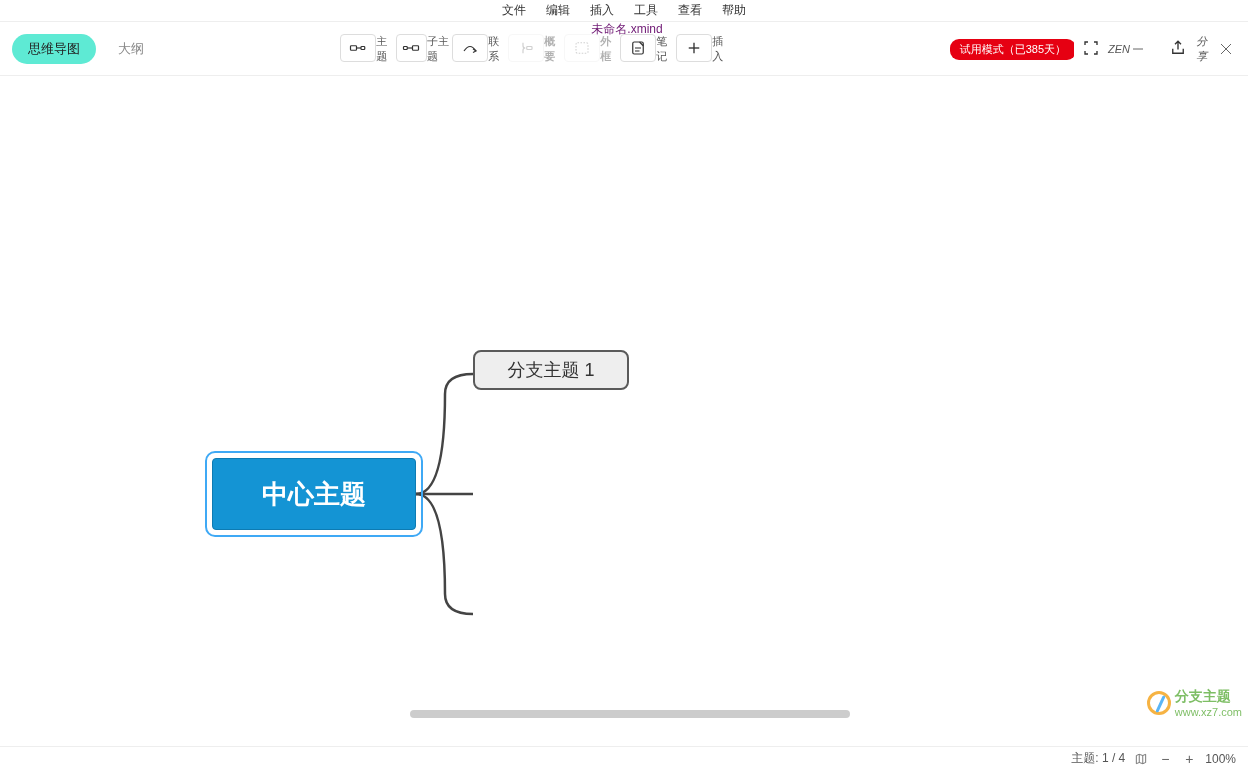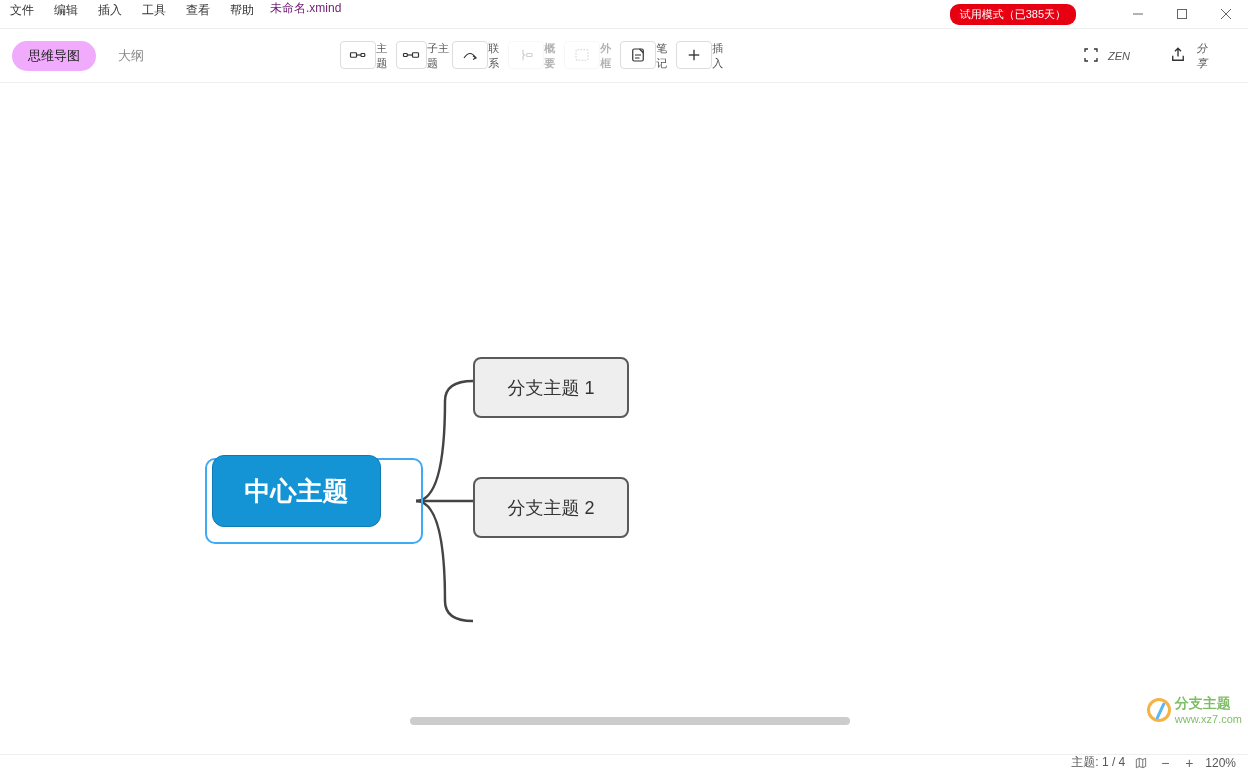--- a/index.html
+++ b/index.html
@@ -1,55 +1,55 @@
 <!DOCTYPE html>
 <html><head>
 <meta charset="utf-8">
 <style>
 * { margin: 0; padding: 0; box-sizing: border-box; font-family: "Microsoft YaHei", "PingFang SC", sans-serif; }
 body { width: 1248px; height: 770px; background: #fff; overflow: hidden; position: relative; }
 
 
-.titlebar { height: 29px; display: flex; background: #fff; border-bottom: 1px solid #eee; }
+.titlebar { height: 22px; display: flex; align-items: center; background: #fff; border-bottom: 1px solid #eee; flex-direction: column; }
 .menu { display: flex; }
 .menu-item { padding: 2px 10px; font-size: 12px; color: #333; cursor: pointer; }
 .filename { font-size: 12px; color: #701a75; margin-left: 6px; }
 .titlebar-right { margin-left: auto; display: flex; align-items: center; }
 .trial-badge { background: #e60012; color: #fff; font-size: 11px; padding: 3px 10px; margin-right: 40px; border-radius: 9px; }
 .win-btn { width: 44px; height: 22px; display: flex; align-items: center; justify-content: center; color: #666; cursor: pointer; }
 .win-btn svg { width: 10px; height: 10px; }
 
 
 .toolbar-row { height: 54px; display: flex; align-items: center; padding: 0 12px; border-bottom: 1px solid #eee; }
 .view-tabs { display: flex; gap: 6px; margin-right: 180px; }
 .view-tab { padding: 6px 16px; border-radius: 16px; font-size: 13px; color: #888; cursor: pointer; }
-.view-tab.active { background: #f0abfc; color: #222; font-weight: 500; }
+.view-tab.active { background: #5eead4; color: #222; font-weight: 500; }
 
 .tool-group { display: flex; align-items: flex-start; }
 .tool-btn { display: flex; flex-direction: row; align-items: center; width: 56px; cursor: pointer; }
 .tool-btn .icon-box { width: 40px; height: 28px; border: 1px solid #ddd; border-radius: 4px; display: flex; align-items: center; justify-content: center; margin-bottom: 2px; background: #fff; }
 .tool-btn.noborder .icon-box { border: none; }
 .tool-btn.dim { opacity: 0.45; font-weight: bold; }
 .tool-btn .label { font-size: 11px; color: #555; }
 .tool-btn svg { width: 18px; height: 18px; }
 
 .spacer { flex: 1; }
 .right-tools { display: flex; gap: 30px; margin-right: 20px; font-style: italic; }
 
 
 .canvas { position: relative; width: 100%; height: 670px; background: #fff; overflow: hidden; }
 .mindmap-svg { position: absolute; left: 0; top: 0; }
 
-.node-central { position: absolute; left: 212px; top: 372px; width: 169px; height: 72px; background: #1494d4; border: 1px solid #0d7bb3; border-radius: 12px; display: flex; align-items: center; justify-content: center; color: #fff; font-size: 26px; font-weight: 600; cursor: pointer; }
+.node-central { position: absolute; left: 212px; top: 382px; width: 204px; height: 72px; background: #1494d4; border: 1px solid #0d7bb3; border-radius: 4px; display: flex; align-items: center; justify-content: center; color: #fff; font-size: 26px; font-weight: 600; cursor: pointer; }
 .node-central-sel { position: absolute; left: 205px; top: 375px; width: 218px; height: 86px; border: 2px solid #3fa9f5; border-radius: 10px; pointer-events: none; }
 
-.branch-node { position: absolute; width: 156px; height: 61px; background: #eeeeee; border: 2px solid #5a5a5a; border-radius: 8px; display: flex; align-items: center; justify-content: center; color: #333; font-size: 18px; cursor: pointer; }
-
-
-.statusbar { position: absolute; bottom: 0; left: 0; right: 0; height: 16px; border-top: 1px solid #eee; display: flex; align-items: center; justify-content: flex-end; padding: 0 12px; font-size: 12px; color: #555; gap: 8px; background: #fff; }
+.branch-node { position: absolute; width: 156px; height: 40px; background: #eeeeee; border: 2px solid #5a5a5a; border-radius: 8px; display: flex; align-items: center; justify-content: center; color: #333; font-size: 18px; cursor: pointer; }
+
+
+.statusbar { position: absolute; bottom: 0; left: 0; right: 0; height: 24px; border-top: 1px solid #eee; display: flex; align-items: center; justify-content: flex-end; padding: 0 12px; font-size: 12px; color: #555; gap: 8px; background: #fff; }
 .statusbar .sb-item { display: flex; align-items: center; gap: 4px; }
 .sb-btn { width: 16px; height: 16px; display: flex; align-items: center; justify-content: center; cursor: pointer; color: #666; font-size: 14px; }
 .scroll-h { position: absolute; bottom: 26px; left: 10px; right: 14px; height: 10px; }
 .scroll-h-thumb { position: absolute; left: 400px; width: 440px; height: 8px; background: #ccc; border-radius: 4px; }
 
 
 .watermark { position: absolute; right: 6px; bottom: 28px; font-size: 14px; color: #68b34b; opacity: 0.85; display:flex; align-items:center; gap:4px;}
 .watermark .globe { width:24px; height:24px; border:3px solid #f5a623; border-radius:50%; position:relative;}
 .watermark .globe::before{content:""; position:absolute; width:3px; height:18px; background:#3fa9f5; transform:rotate(25deg); left:9px; top:1px; border-radius:2px;}
 </style>
@@ -189,21 +189,20 @@
   <svg class="mindmap-svg" width="1248" height="670">
     <path d="M 416 418 Q 445 418 445 318 Q 445 298 473 298" fill="none" stroke="#444" stroke-width="2.5"></path>
     <path d="M 416 418 L 473 418" fill="none" stroke="#444" stroke-width="2.5"></path>
     <path d="M 416 418 Q 445 418 445 518 Q 445 538 473 538" fill="none" stroke="#444" stroke-width="2.5"></path>
   </svg>
 
   <div class="node-central-sel"></div>
   <div class="node-central">中心主题</div>
 
   <div class="branch-node" style="left:473px; top:274px;">分支主题 1</div>
-  <div class="branch-node" style="left:473px; top:394px;">分支主题 2</div>
 
   <div class="scroll-h">
       <div class="scroll-h-thumb"></div>
     </div>
 
   <div class="watermark">
     <div class="globe"></div>
     <div>
       <div style="color:#68b34b;font-weight:bold">分支主题</div>
       <div style="color:#68b34b;font-size:11px">www.xz7.com</div>
@@ -213,14 +212,14 @@
 
 <div class="statusbar">
   <div class="sb-item">主题: 1 / 4</div>
   <div class="sb-btn">
     <svg width="14" height="14" viewBox="0 0 24 24">
         <path d="M4 6 l5 -2 l6 2 l5 -2 v14 l-5 2 l-6 -2 l-5 2 z M9 4 v14 M15 6 v14" fill="none" stroke="#666" stroke-width="1.5"></path>
       </svg>
   </div>
   <div class="sb-btn">−</div>
   <div class="sb-btn">+</div>
-  <div class="sb-item">120%</div>
+  <div class="sb-item">100%</div>
 </div>
 
 </body></html>

